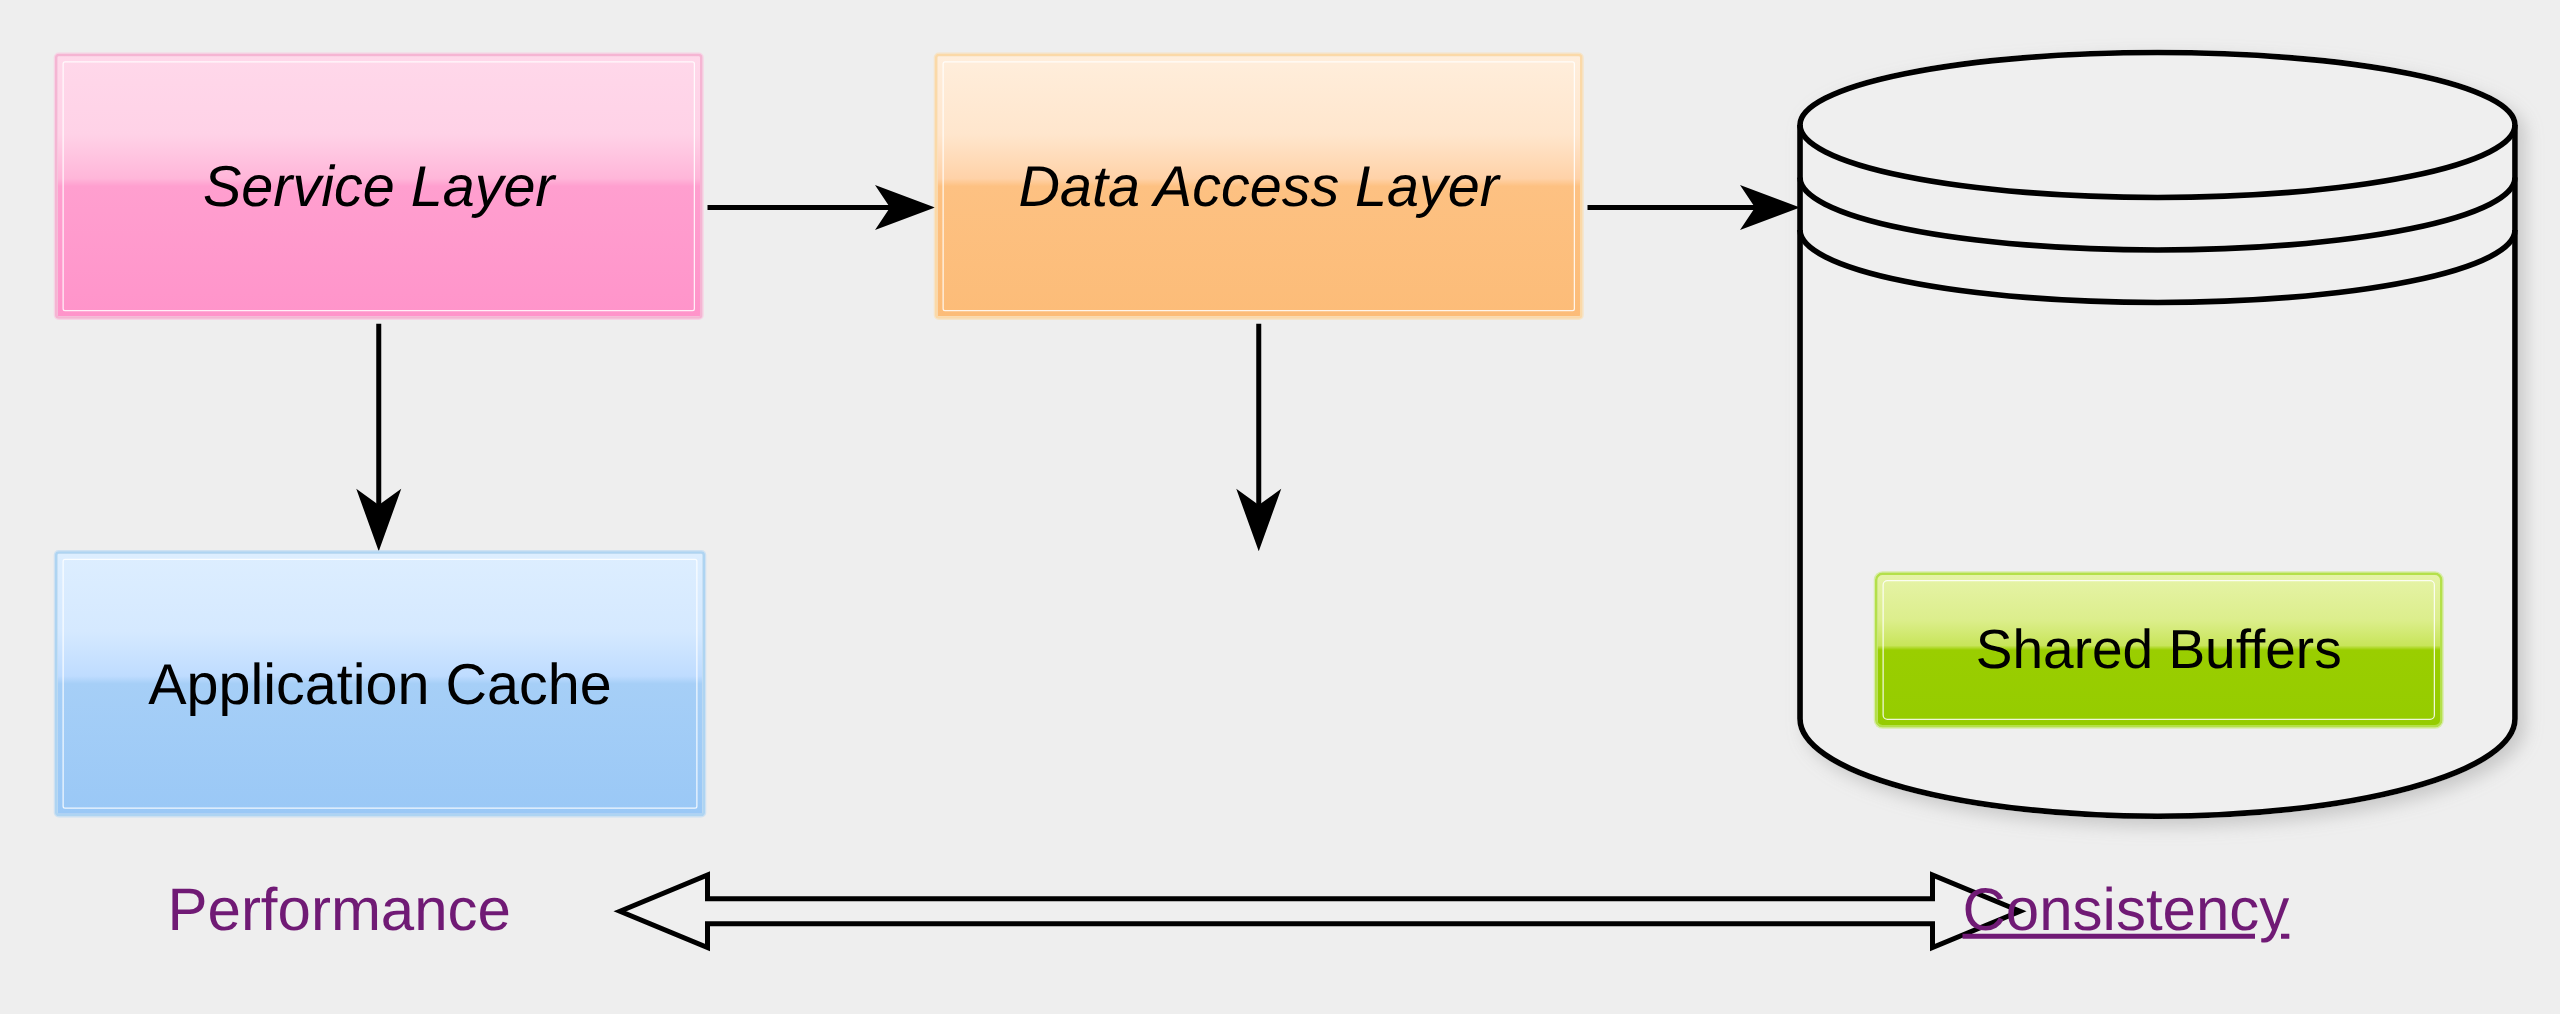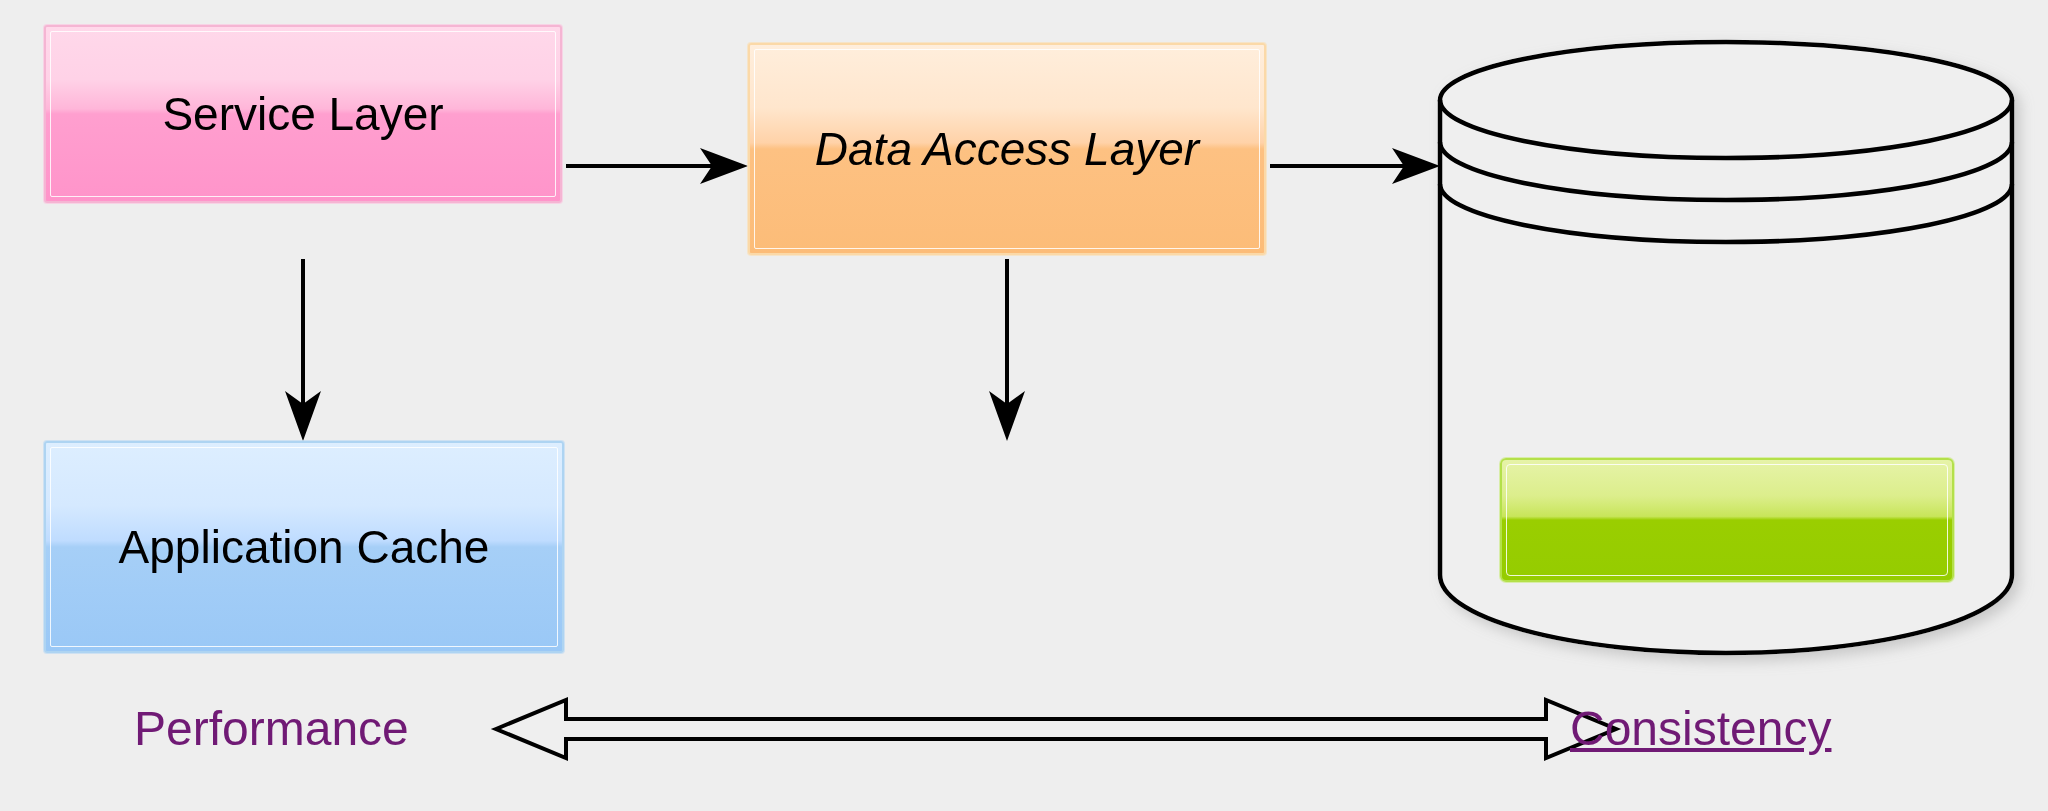--- a/index.html
+++ b/index.html
@@ -45,24 +45,25 @@
   .node .inner {
     position: absolute;
     left: 4px; top: 4px; right: 4px; bottom: 4px;
     box-sizing: border-box;
     border-radius: 2px;
     z-index: 1;
   }
 
   
   #service-layer {
-    left: 44px; top: 25px; width: 518px; height: 178px;
+    left: 44px; top: 43px; width: 518px; height: 212px;
     background: linear-gradient(to bottom, #ffd8ea 0%, #ffd2e7 30%, #ffb6d9 47%, #ff9fcf 50%, #ff94ca 100%);
     border: 2px solid #f5b5d3;
     box-shadow: 0 0 0 1px rgba(255,190,222,0.55);
+    font-style: italic;
   }
   #service-layer .inner { border: 1.5px solid rgba(255,255,255,0.85); }
 
   
   #data-access-layer {
     left: 748px; top: 43px; width: 518px; height: 212px;
     background: linear-gradient(to bottom, #ffeedc 0%, #ffe6cd 30%, #ffd2a8 47%, #fdc182 50%, #fcbc78 100%);
     border: 2px solid #fbd9a8;
     box-shadow: 0 0 0 1px rgba(253,220,170,0.55);
     font-style: italic;
@@ -206,18 +207,19 @@
 
   <div class="node" id="application-cache">
     <span class="inner"></span>
     <span class="label">Application Cache</span>
   </div>
 
 
 
   <div class="node" id="shared-buffers">
     <span class="inner"></span>
+    <span class="label">Shared Buffers</span>
   </div>
 
   <div class="axis-label" id="performance-label">Performance</div>
   <div class="axis-label" id="consistency-label">Consistency</div>
 
 </div>
 
 </body></html>

